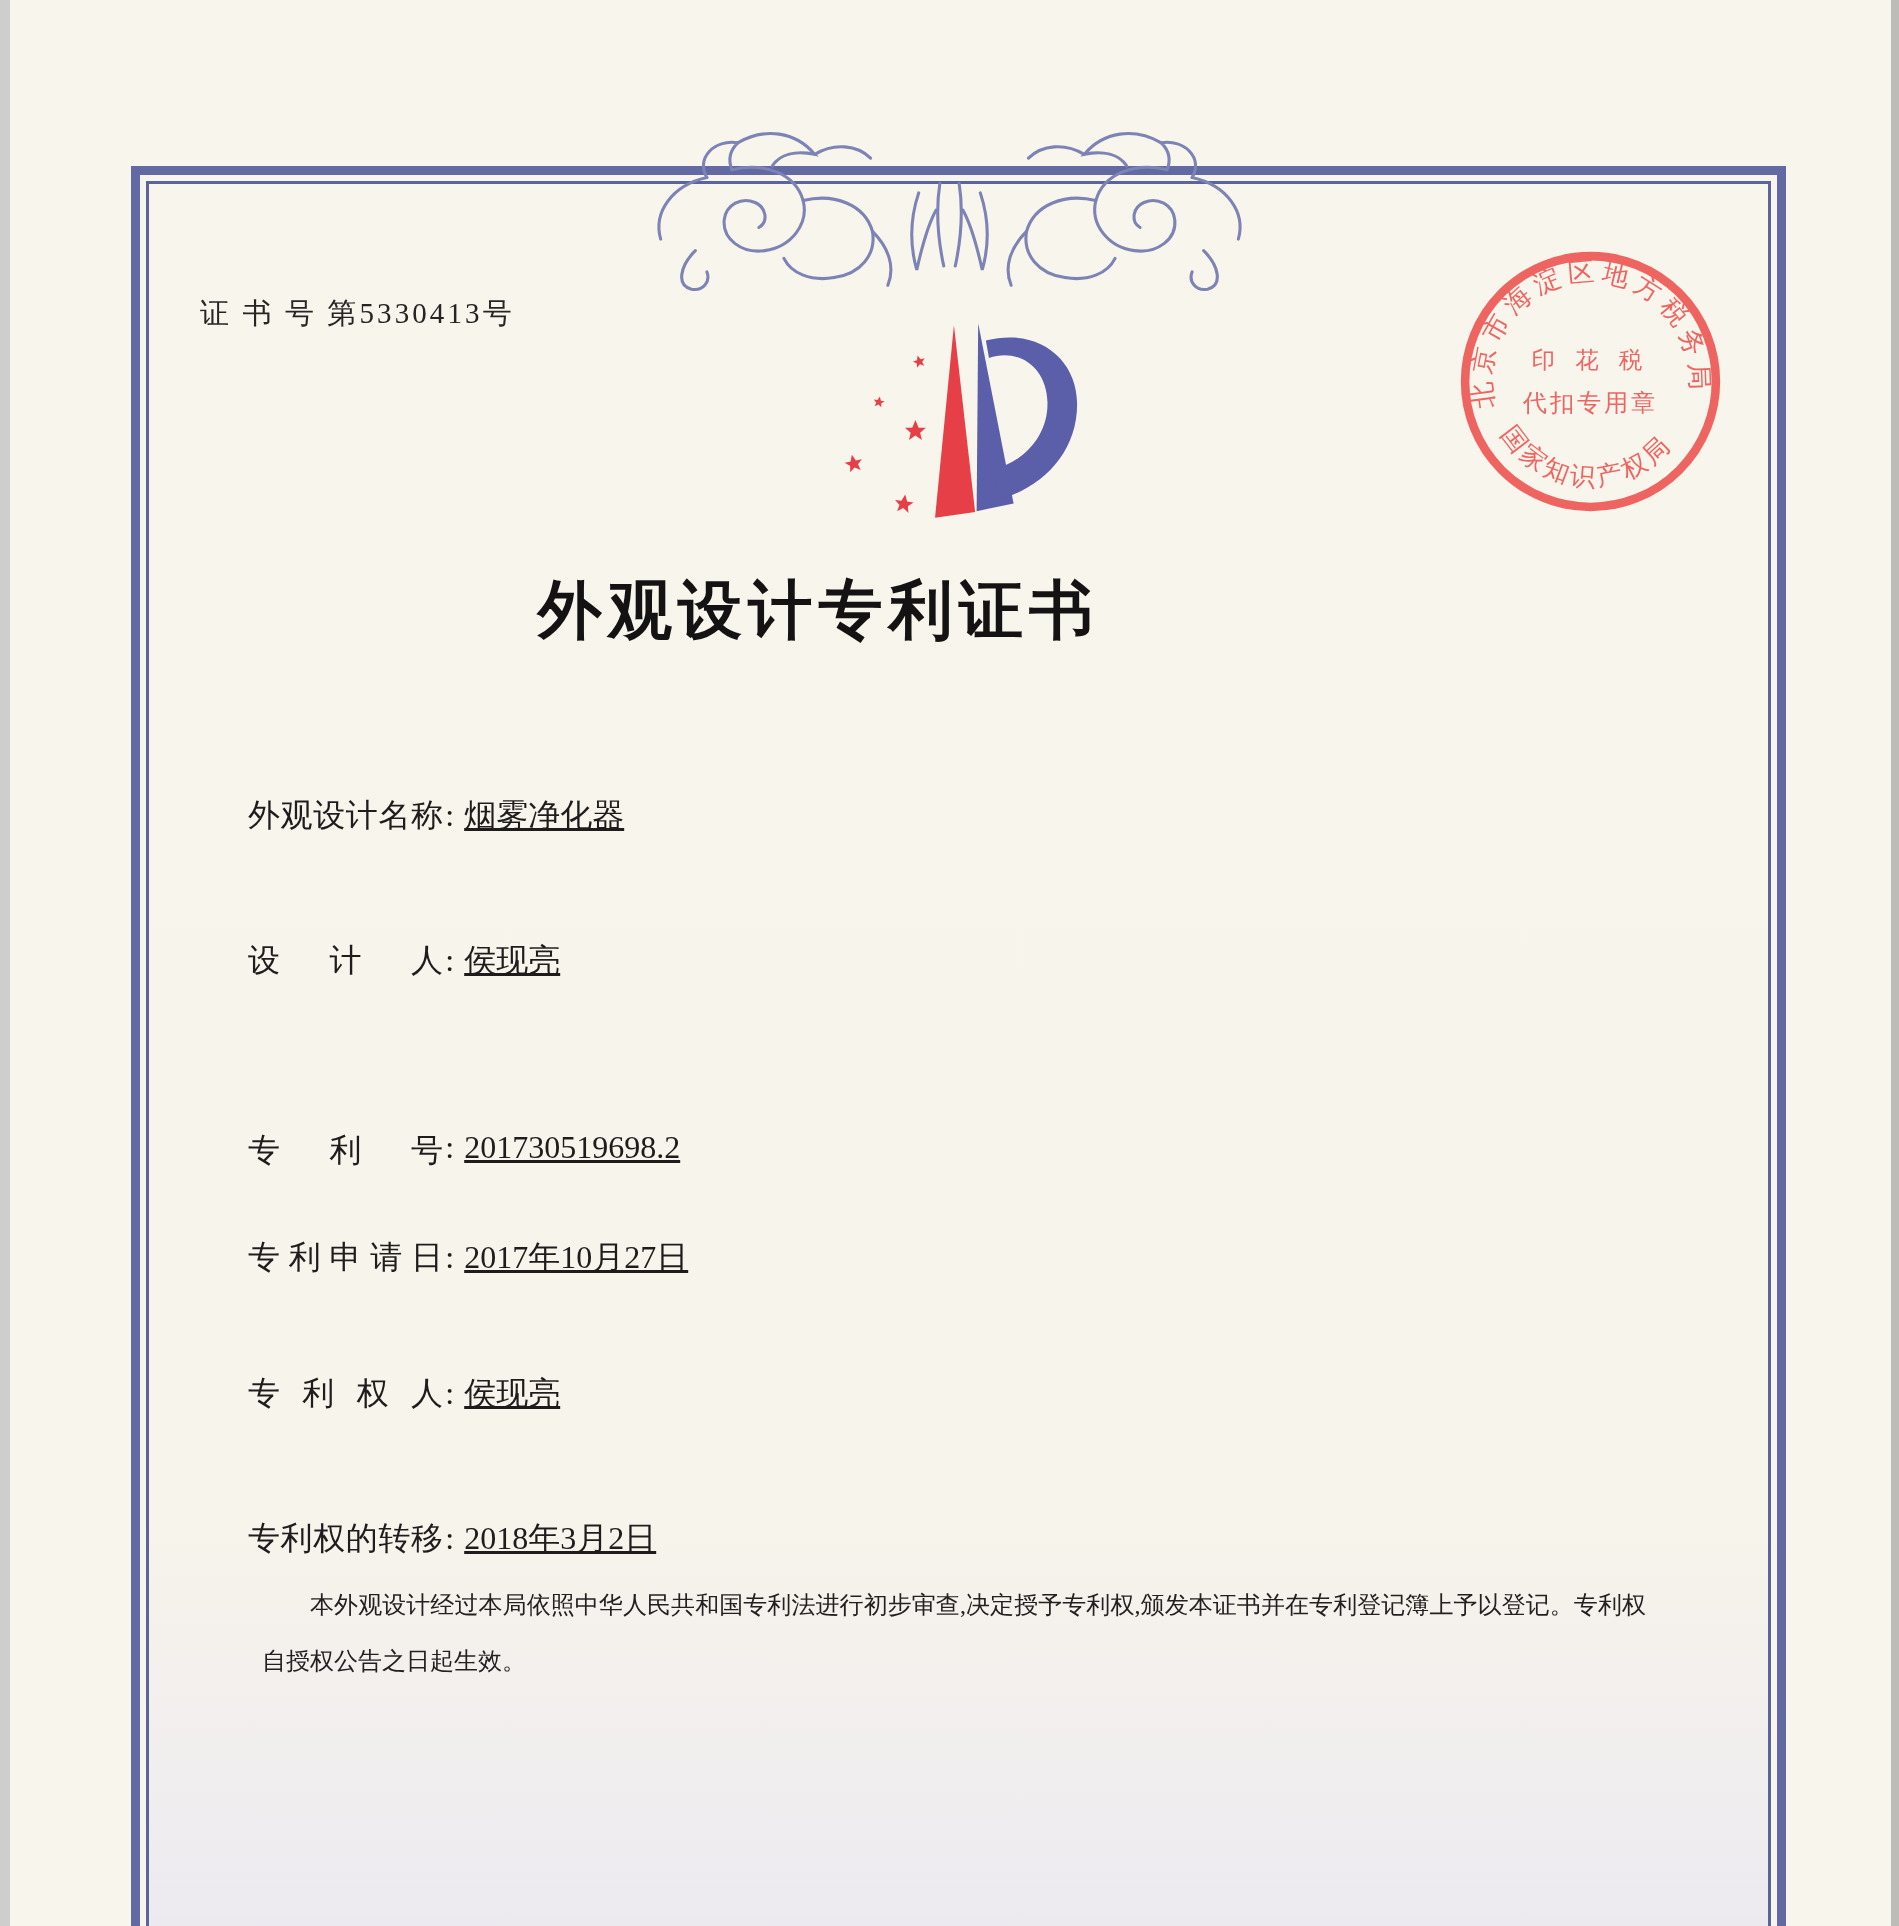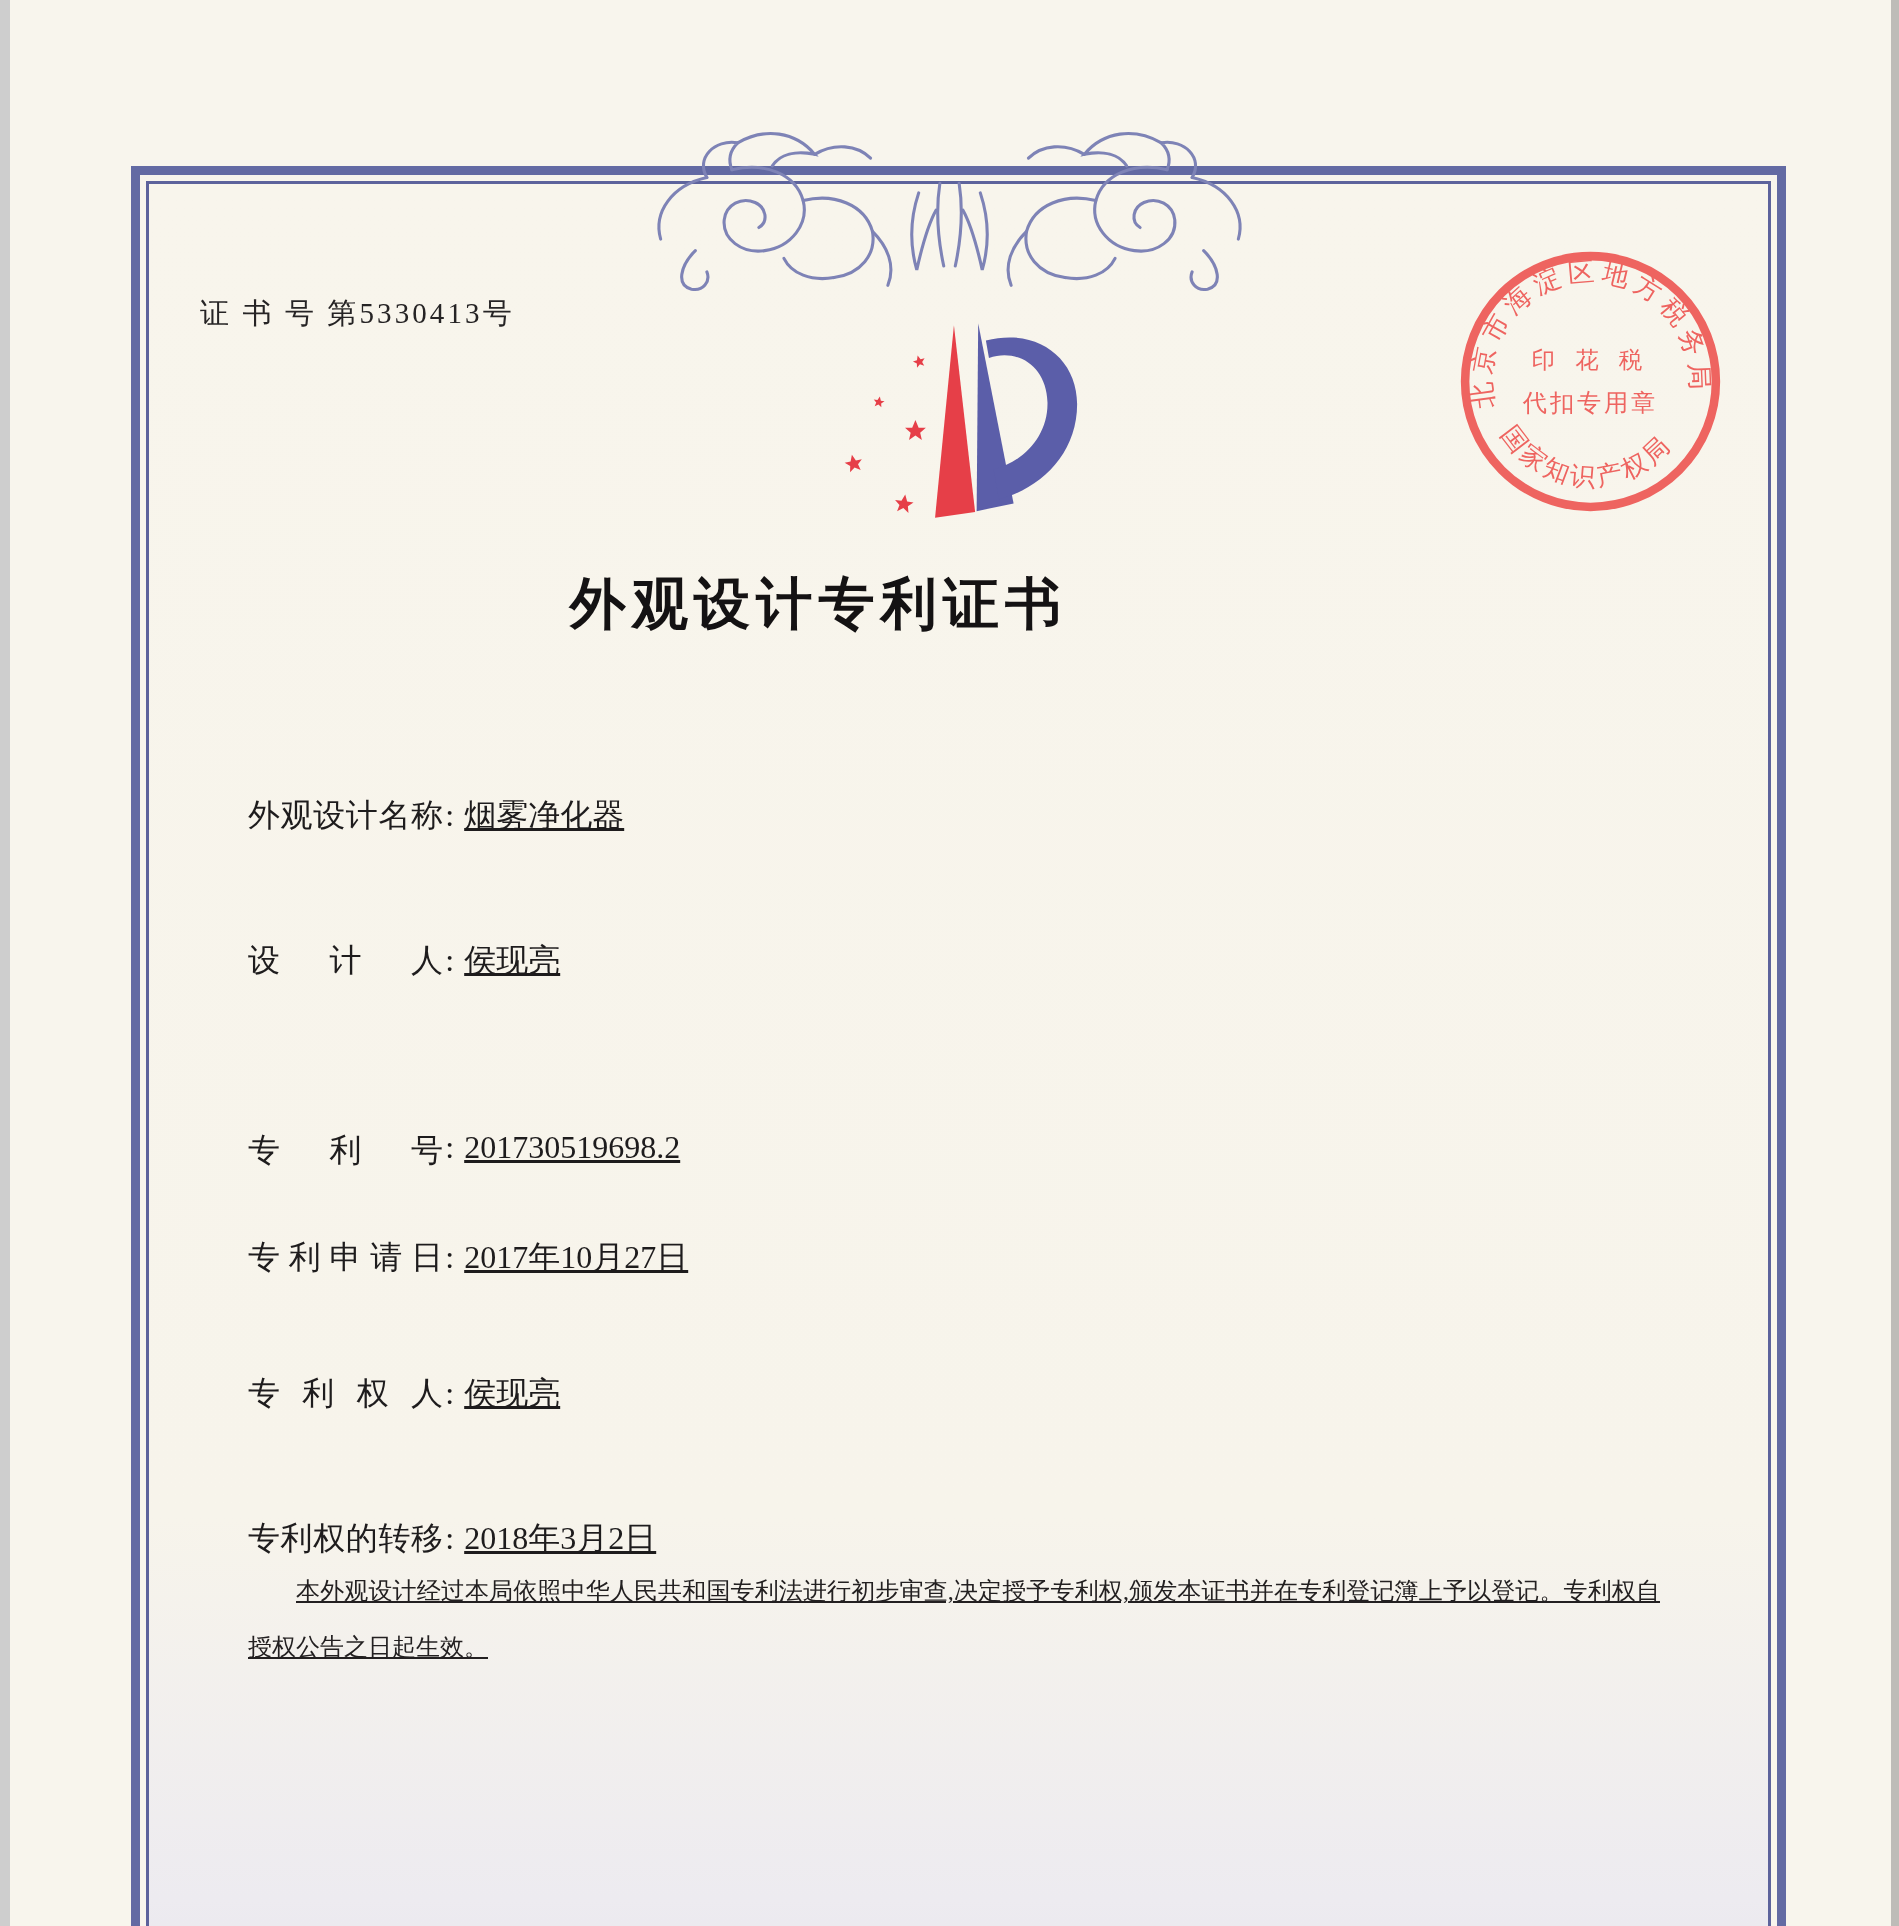--- a/index.html
+++ b/index.html
@@ -5,29 +5,29 @@
   html,body{margin:0;padding:0;background:#d8d8d8;}
   .page{position:relative;width:1899px;height:2702px;background:#f8f5ed;overflow:hidden;
         font-family:"Liberation Serif","DejaVu Serif",serif;}
   
   .frame{position:absolute;left:131px;top:166px;width:1637px;height:2400px;
          border:9.2px solid #636aa3;z-index:1;}
   .frame-inner{position:absolute;inset:6.2px;border:3.5px solid #5d639c;overflow:hidden;
          background:linear-gradient(180deg,#f8f5ec 0%,#f7f4eb 56%,#edebf0 72%,#e0dee9 85%,#dad8e6 100%);}
   
   .certno{position:absolute;left:200px;top:294px;font-size:29px;letter-spacing:3.1px;color:#262425;z-index:2;font-family:Liberation Serif, serif;}
-  .title{position:absolute;left:0;top:567px;width:1637px;text-align:center;font-size:56px;
+  .title{position:absolute;left:0;top:567px;width:1637px;text-align:center;font-size:64px;
          font-weight:bold;letter-spacing:6.2px;color:#141213;z-index:2;}
   .fields{position:absolute;left:248px;top:0;z-index:2;color:#1e1c1d;}
   .frow{position:absolute;left:0;white-space:nowrap;font-size:32px;text-decoration:underline;}
   .frow .lbl{display:inline-block;width:195px;text-align:justify;text-align-last:justify;vertical-align:top;}
   .frow .col{display:inline-block;margin:0 10px 0 2.3px;}
   .body-text{position:absolute;left:248px;top:1563px;width:1412px;font-size:24px;line-height:56px;
          text-align:justify;color:#232021;z-index:2;}
-  .body-text p{margin:0;text-indent:2em;text-decoration:underline;}
+  .body-text p{margin:14px;text-indent:2em;}
   .dragons{position:absolute;left:649px;top:112px;width:601px;height:181px;z-index:3;}
   .logo{position:absolute;left:821px;top:304px;width:262px;height:231px;z-index:2;}
   .stamp-top{position:absolute;left:1448px;top:239px;width:285px;height:285px;z-index:4;opacity:.96;}
   .scan-right{position:absolute;right:0;top:0;width:7.7px;height:100%;background:rgba(40,40,48,.28);z-index:10;}
   .scan-left{position:absolute;left:0;top:0;width:10px;height:100%;background:rgba(130,136,148,.35);z-index:10;}
 </style>
 </head>
 <body>
 
 <div class="page">

